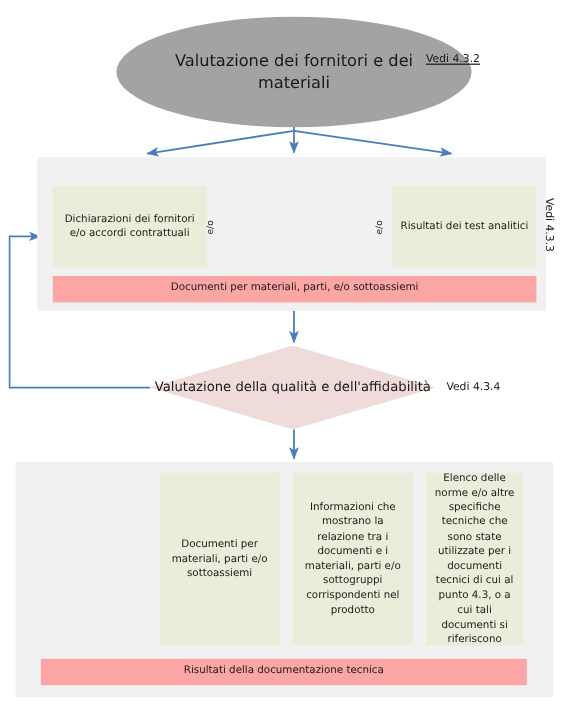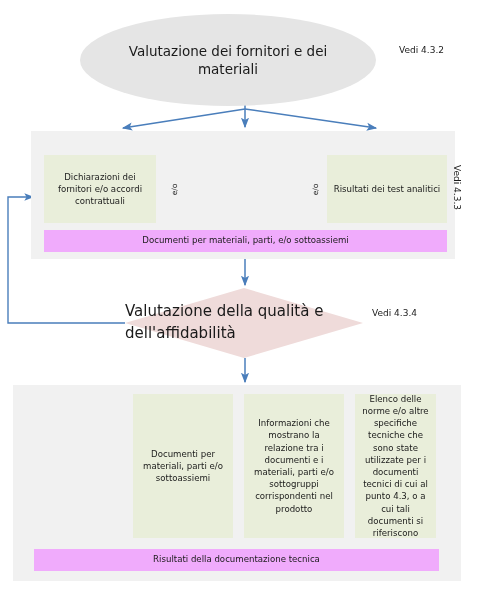--- a/index.html
+++ b/index.html
@@ -33,26 +33,26 @@
     box-sizing: border-box;
     display: flex;
     align-items: center;
     justify-content: center;
     text-align: center;
     color: #1a1a1a;
   }
 
   
   #start-ellipse {
-    left: 80px;
+    left: 97px;
     top: 14px;
     width: 296px;
     height: 92px;
     border-radius: 50%;
-    background: #e5e5e5;
+    background: #a3a3a3;
     font-size: 13.5px;
     line-height: 1.35;
     padding: 0 26px;
   }
 
   
   .group-panel {
     position: absolute;
     background: #f1f1f1;
   }
@@ -70,33 +70,33 @@
   }
 
   
   .green-box {
     background: #e9eeda;
     font-size: 8.6px;
     line-height: 1.42;
     padding: 3px 5px;
   }
   .row1-box { top: 155px; height: 68px; }
-  #box-dichiarazioni-fornitori { left: 44px;  width: 112px; }
+  #box-dichiarazioni-fornitori { left: 44px;  width: 128px; }
   #box-dichiarazioni-materiali  { left: 185px; width: 120px; }
   #box-risultati-test           { left: 327px; width: 120px; }
 
   .row2-box { top: 394px; height: 144px; }
   #box-descrizione-prodotto { left: 22px;  width: 100px; }
   #box-documenti-materiali  { left: 133px; width: 100px; }
   #box-informazioni-relazione { left: 244px; width: 100px; }
   #box-elenco-norme          { left: 355px; width: 81px; }
 
   
   .orange-bar {
-    background: #f0abfc;
+    background: #fca5a5;
     font-size: 8.6px;
     line-height: 1.3;
   }
   #bar-documenti-sottoassiemi {
     left: 44px;
     top: 230px;
     width: 403px;
     height: 22px;
   }
   #bar-contenuto-documentazione {
@@ -141,34 +141,34 @@
     background: #efdbda;
     clip-path: polygon(50% 0%, 100% 50%, 50% 100%, 0% 50%);
   }
   #decision-diamond .diamond-label {
     position: absolute;
     left: 0; top: 0;
     width: 100%; height: 100%;
     display: flex;
     align-items: center;
     justify-content: center;
-    font-size: 15px;
+    font-size: 11px;
     line-height: 1.45;
     color: #1a1a1a;
   }
 
   
   .ref-label {
     position: absolute;
     font-size: 9px;
     color: #1a1a1a;
     white-space: nowrap;
   }
-  #ref-432 { left: 399px; top: 45px; }
-  #ref-434 { left: 372px; top: 308px; }
+  #ref-432 { left: 355px; top: 45px; text-decoration: underline; }
+  #ref-434 { left: 372px; top: 318px; }
   #ref-433 {
     left: 451px;
     top: 165px;
     width: 12px;
     height: 62px;
   }
   #ref-433 span {
     display: block;
     transform: rotate(90deg);
     transform-origin: left top;

